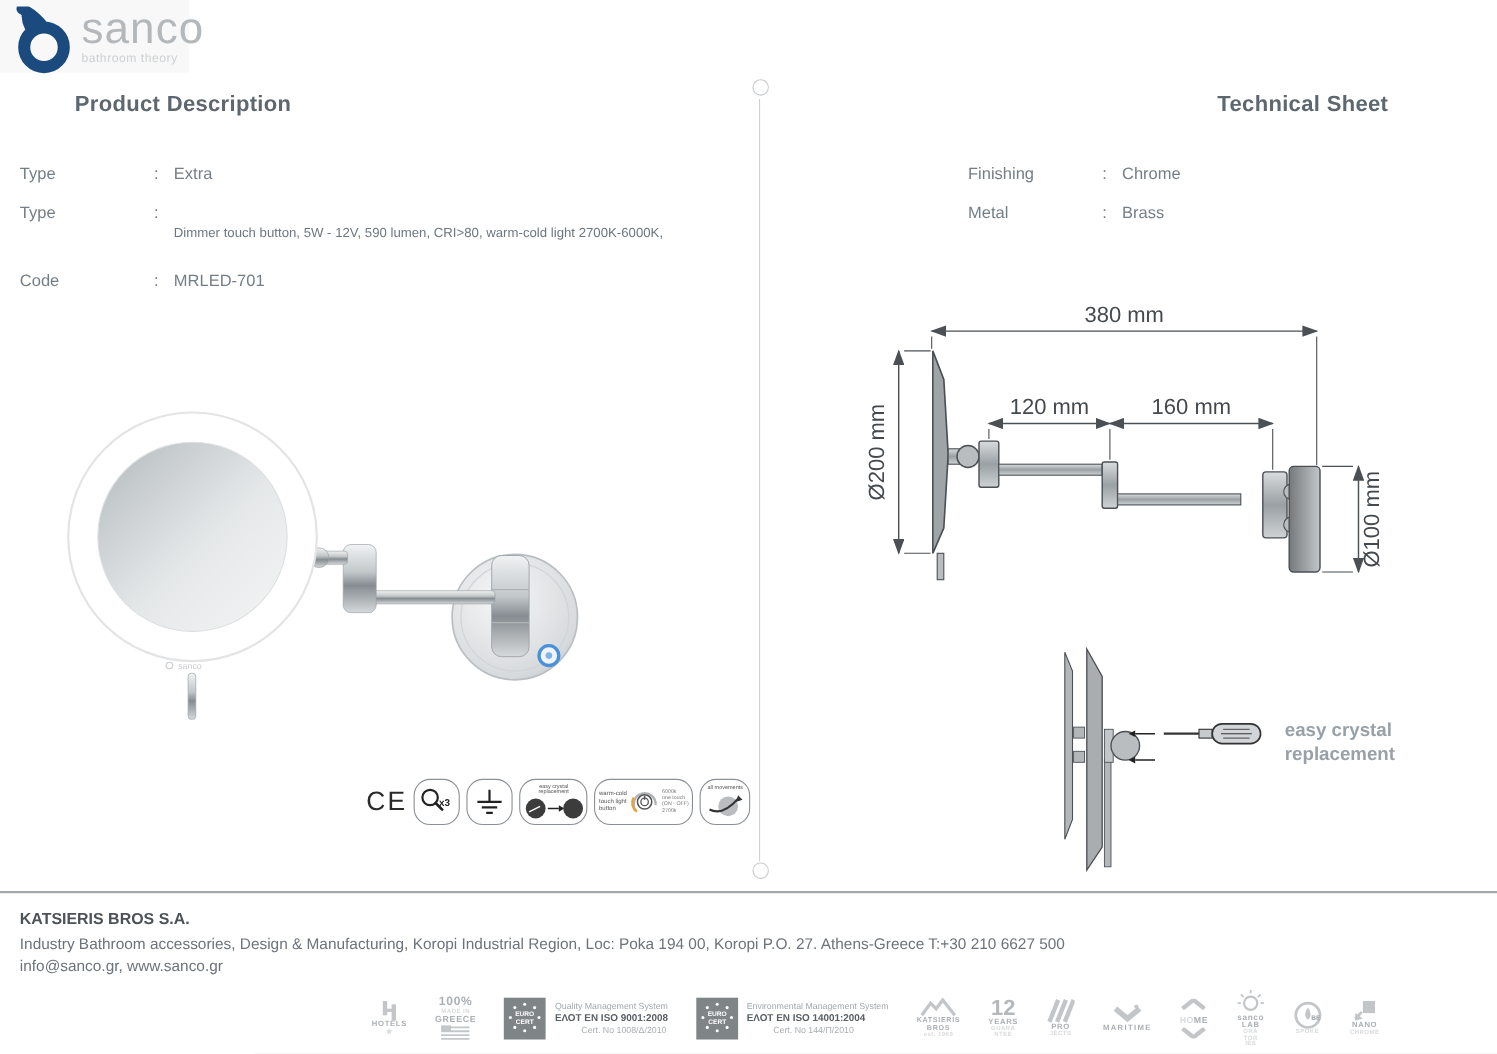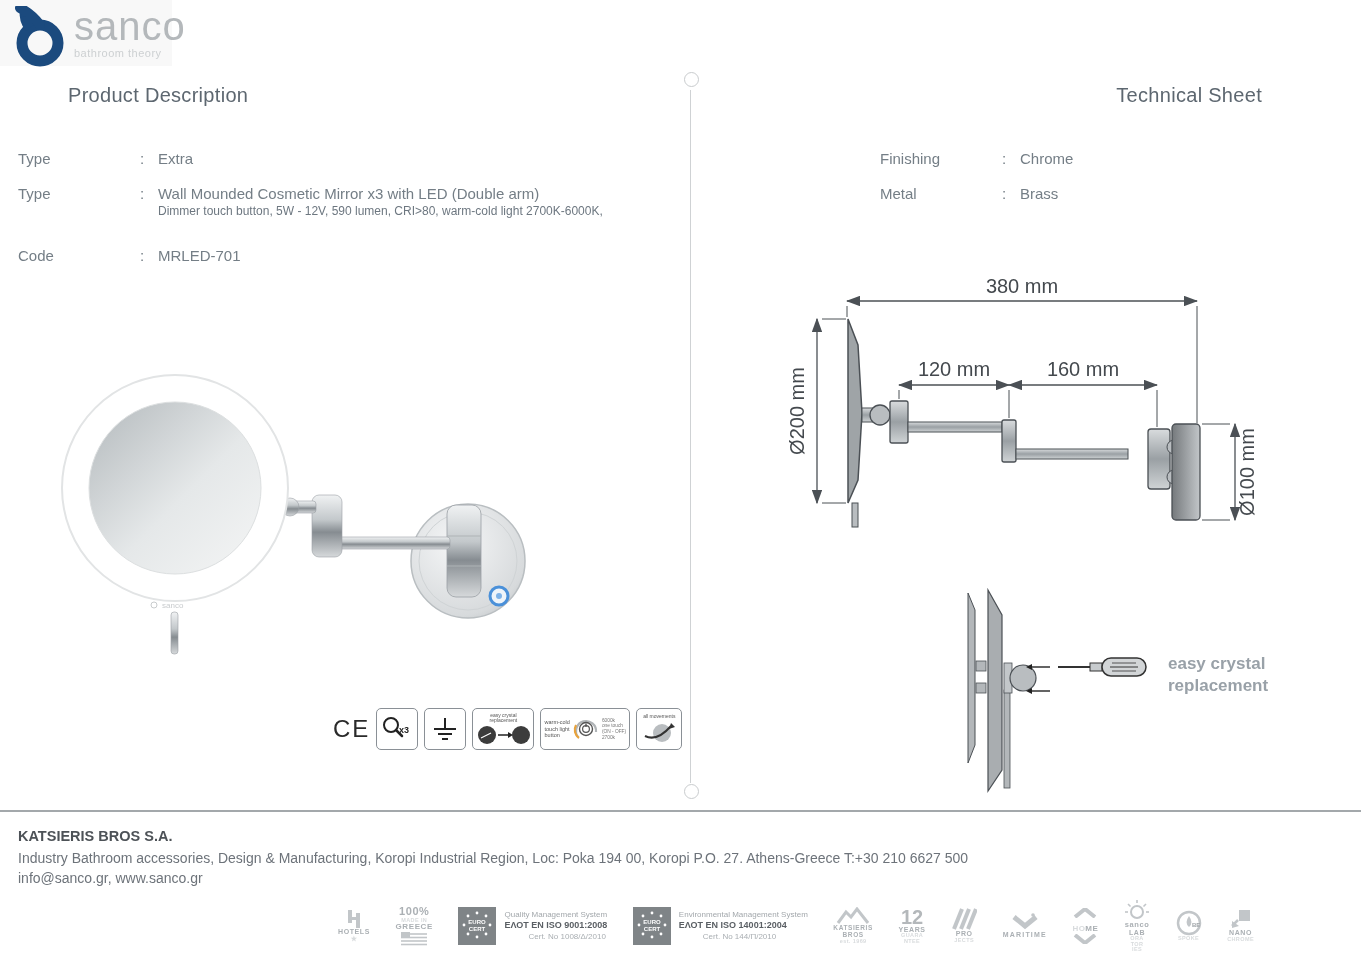--- a/index.html
+++ b/index.html
@@ -1,38 +1,38 @@
 <!DOCTYPE html>
 <html><head>
 <meta charset="utf-8">
 <style>
   html,body{margin:0;padding:0;background:#e9e9e9;}
   .page{position:relative;width:1361px;height:958px;background:#ffffff;overflow:hidden;
         font-family:"Liberation Sans",sans-serif;margin:0 auto;}
   .abs{position:absolute;}
   
-  .hdr{font-size:20px;font-weight:normal;color:#5d6770;letter-spacing:.3px;}
+  .hdr{font-size:20px;font-weight:bold;color:#5d6770;letter-spacing:.3px;}
   
   .logo-bg{left:0;top:0;width:172px;height:66px;background:#f8f8f8;}
   .logo{left:12px;top:6px;display:flex;align-items:flex-start;}
   .logo-text{margin-left:8px;line-height:1;}
   .logo-name{font-size:40px;font-weight:500;color:#b4b8bb;letter-spacing:1px;}
   .logo-tag{font-size:11px;color:#cdd0d2;margin-top:2px;letter-spacing:.5px;}
   
   .row{display:flex;font-size:15px;color:#747e86;}
   .row .lab{width:122px;}
   .row .col{width:18px;}
   .type-details{font-size:12px;font-weight:normal;color:#6d7780;line-height:14px;}
   
   .vline{left:690px;top:90px;width:1px;height:693px;background:#cfd2d4;}
   .vdot{width:13px;height:13px;border:1px solid #c9ccce;border-radius:50%;background:#fff;}
   
   .features{left:333px;top:706px;display:flex;align-items:center;gap:6px;height:46px;}
   .ce{font-size:24px;color:#2a2a2a;letter-spacing:2px;font-weight:400;}
-  .fbox{border:1px solid #8a9096;border-radius:5px;background:#fff;height:42px;box-sizing:border-box;
+  .fbox{border:1px solid #8a9096;border-radius:15px;background:#fff;height:42px;box-sizing:border-box;
         display:flex;flex-direction:column;align-items:center;justify-content:center;overflow:hidden;}
   .tinytitle{font-size:5px;color:#555;line-height:5.5px;text-align:center;}
   .warmgrid{display:flex;align-items:center;gap:2px;padding:0 3px;}
   .warmtext{font-size:5.5px;color:#555;line-height:6.5px;}
   .warmlabels{font-size:4.8px;color:#777;line-height:5.6px;}
   
   .crystal-note{left:1168px;top:653px;font-size:17px;font-weight:bold;color:#99a1a8;line-height:22px;}
   
   .footline{left:0;top:810px;width:1361px;height:2px;background:#a3a8ab;}
   .foot-co{left:18px;top:828px;font-size:14.5px;font-weight:bold;color:#4d5257;}
@@ -75,21 +75,20 @@
   <div class="abs hdr" style="right:99px;top:84px;">Technical Sheet</div>
 
   <div class="abs row" style="left:18px;top:150px;">
     <span class="lab">Type</span>
     <span class="col">:</span>
     <span>Extra</span>
   </div>
   <div class="abs row" style="left:18px;top:185px;">
     <span class="lab">Type</span>
     <span class="col">:</span>
-    <span>Wall Mounded  Cosmetic Mirror x3 with LED (Double arm)</span>
   </div>
   <div class="abs type-details" style="left:158px;top:204px;">
     <div>Dimmer touch button, 5W - 12V, 590 lumen, CRI&gt;80, warm-cold light 2700K-6000K,</div>
   </div>
   <div class="abs row" style="left:18px;top:247px;">
     <span class="lab">Code</span>
     <span class="col">:</span>
     <span>MRLED-701</span>
   </div>
 

